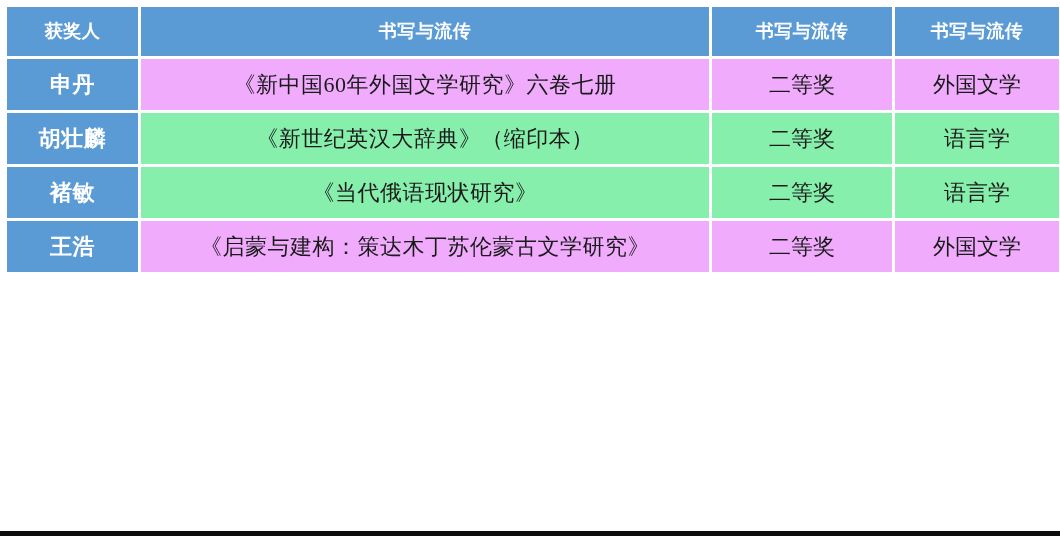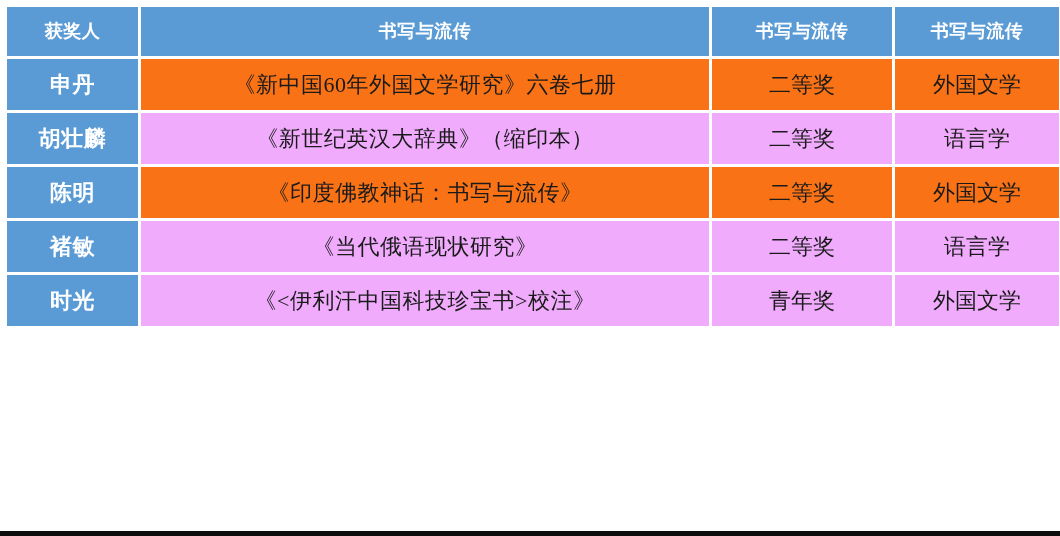--- a/index.html
+++ b/index.html
@@ -64,22 +64,22 @@
   }
 
   tbody td.person-cell {
     background: #5a9bd5;
     color: #ffffff;
     font-weight: bold;
     font-size: 22px;
     letter-spacing: 0.5px;
   }
 
-  tbody tr.row-shade-dark td.data-cell  { background: #f97316; }
-  tbody tr.row-shade-light td.data-cell { background: #f0abfc; }
+  tbody tr.row-shade-dark td.data-cell  { background: #f0abfc; }
+  tbody tr.row-shade-light td.data-cell { background: #86efac; }
 
   tbody td.work-cell {
     font-size: 22px;
     letter-spacing: 0.5px;
   }
 </style>
 </head>
 <body>
 
 <div class="award-table-wrap">
@@ -104,33 +104,27 @@
         <td class="data-cell work-cell">《新中国60年外国文学研究》六卷七册</td>
         <td class="data-cell">二等奖</td>
         <td class="data-cell">外国文学</td>
       </tr>
       <tr class="row-shade-light">
         <td class="person-cell">胡壮麟</td>
         <td class="data-cell work-cell">《新世纪英汉大辞典》（缩印本）</td>
         <td class="data-cell">二等奖</td>
         <td class="data-cell">语言学</td>
       </tr>
-      <tr class="row-shade-dark">
-        <td class="person-cell">陈明</td>
-        <td class="data-cell work-cell">《印度佛教神话：书写与流传》</td>
-        <td class="data-cell">二等奖</td>
-        <td class="data-cell">外国文学</td>
-      </tr>
       <tr class="row-shade-light">
         <td class="person-cell">褚敏</td>
         <td class="data-cell work-cell">《当代俄语现状研究》</td>
         <td class="data-cell">二等奖</td>
         <td class="data-cell">语言学</td>
       </tr>
-      <tr class="row-shade-light">
-        <td class="person-cell">时光</td>
-        <td class="data-cell work-cell">《&lt;伊利汗中国科技珍宝书&gt;校注》</td>
-        <td class="data-cell">青年奖</td>
+      <tr class="row-shade-dark">
+        <td class="person-cell">王浩</td>
+        <td class="data-cell work-cell">《启蒙与建构：策达木丁苏伦蒙古文学研究》</td>
+        <td class="data-cell">二等奖</td>
         <td class="data-cell">外国文学</td>
       </tr>
     </tbody>
   </table>
 </div>
 
 </body></html>

